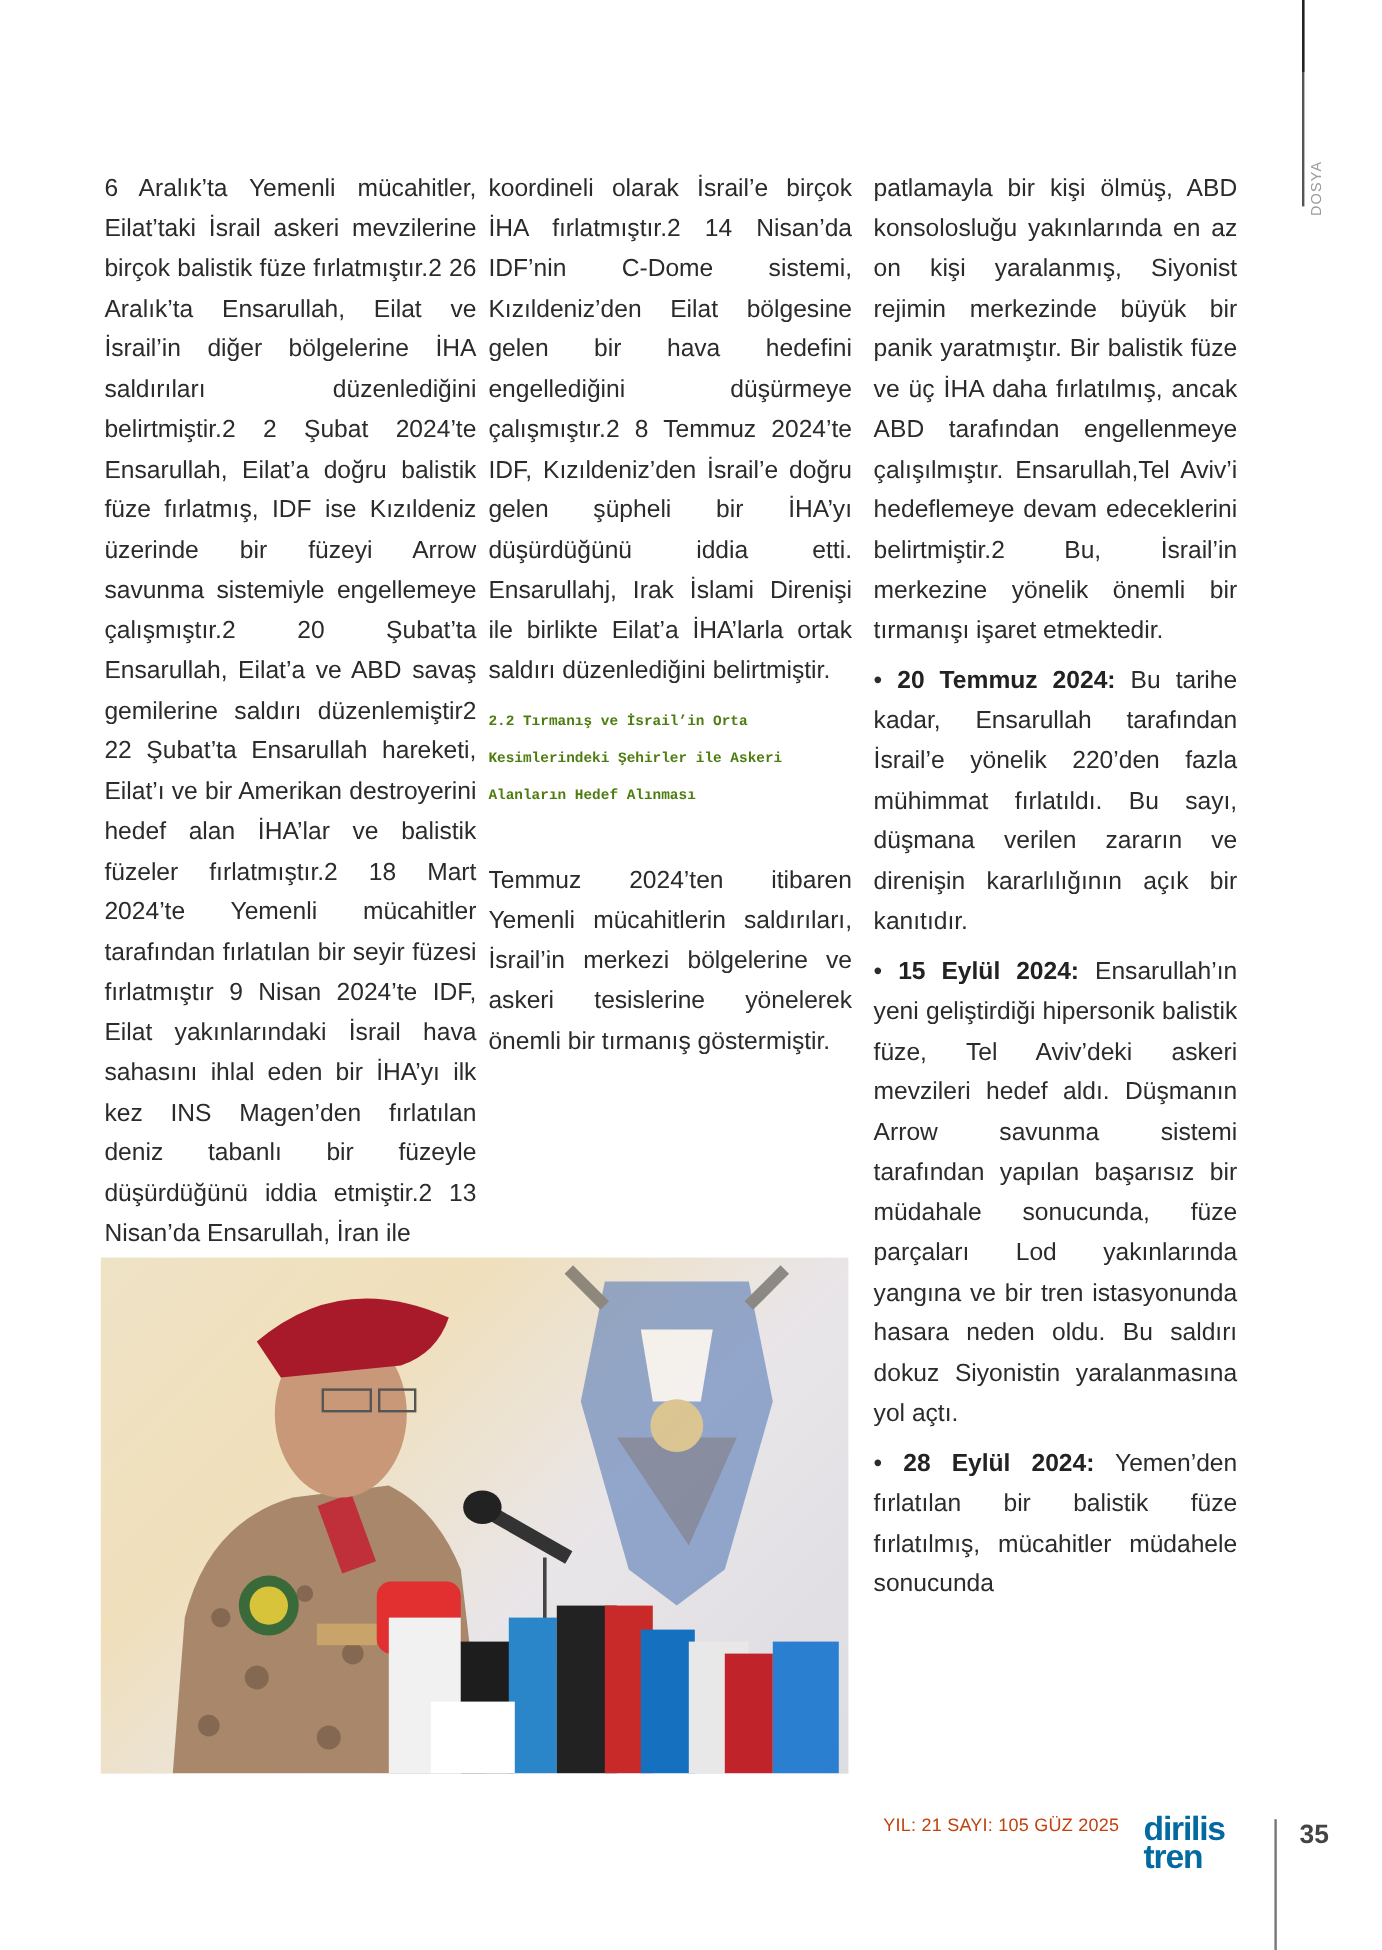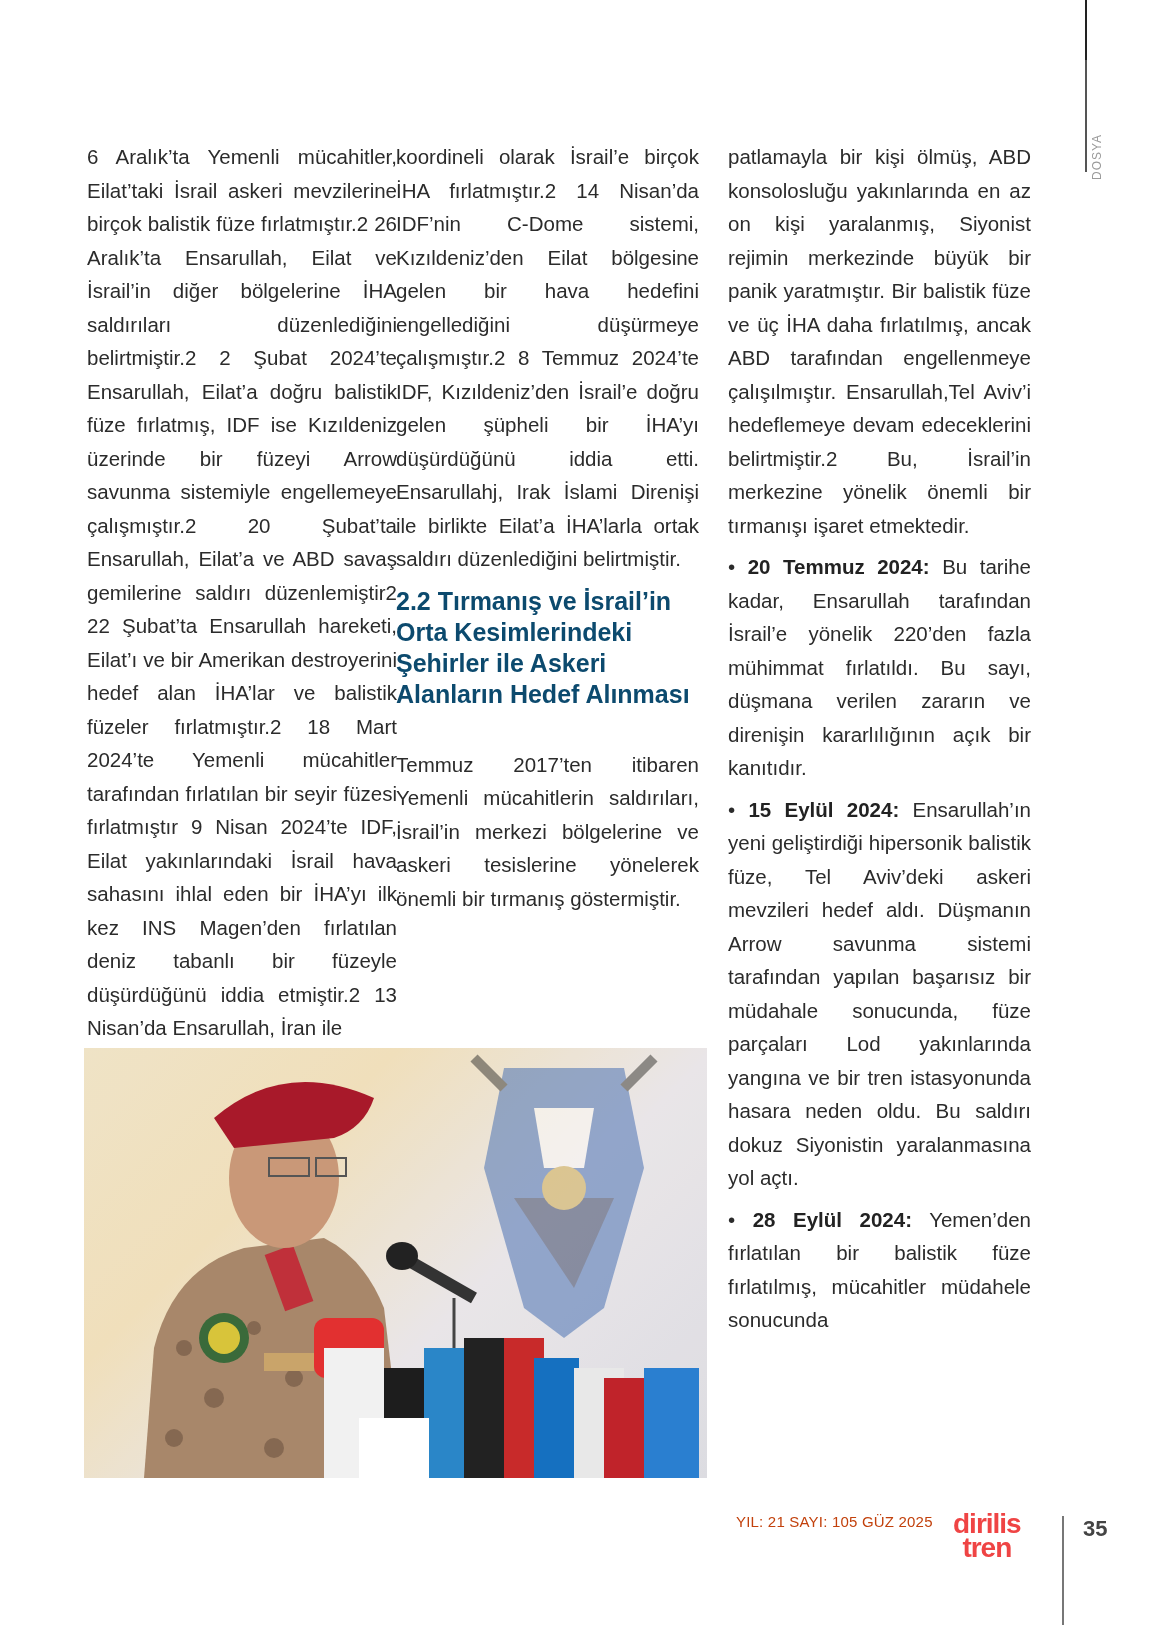--- a/index.html
+++ b/index.html
@@ -13,48 +13,48 @@
     position: absolute; left: 1090px; top: 120px; width: 20px; height: 60px;
     font-size: 12px; color: #9a9a9a; letter-spacing: 1px;
     writing-mode: vertical-rl; transform: rotate(180deg); font-family: "Liberation Sans", sans-serif;
   }
   .col {
     position: absolute; top: 140px; font-size: 20.5px; line-height: 33.5px;
     text-align: justify; font-family: "Liberation Sans", sans-serif; color: #2b2b2b;
   }
   .col p { margin: 0 0 8px 0; }
   .col1 { left: 87px; width: 310px; }
-  .col2 { left: 396px; width: 303px; }
+  .col2 { left: 407px; width: 303px; }
   .col3 { left: 728px; width: 303px; }
-  .heading { font-weight: bold; font-size: 25px; line-height: 31px; margin: 10px 0 38px 0 !important; text-align: left; color: #0c4a6e; }
+  .heading { font-weight: bold; font-size: 12px; line-height: 31px; margin: 10px 0 38px 0 !important; text-align: left; color: #4d7c0f; font-family: Liberation Mono, monospace; }
   .bullet-date { font-weight: bold; color: #222; }
   .photo {
     position: absolute; left: 84px; top: 1048px; width: 623px; height: 430px; overflow: hidden;
     background: linear-gradient(135deg, #efe3c6 0%, #f0dfb9 30%, #e8e6ee 60%, #d9dbe6 100%);
   }
   .footer-issue { position: absolute; left: 736px; top: 1513px; font-size: 15px; color: #c2410c; font-family: "Liberation Sans", sans-serif; letter-spacing: 0.2px; }
-  .logo { position: absolute; left: 953px; top: 1512px; font-family: "Liberation Sans", sans-serif; font-weight: bold; color: #ef4444; text-align: center; line-height: 24px; font-size: 28px; letter-spacing: -1px; }
+  .logo { position: absolute; left: 953px; top: 1512px; font-family: "Liberation Sans", sans-serif; font-weight: bold; color: #0369a1; text-align: left; line-height: 24px; font-size: 28px; letter-spacing: -1px; }
   .footer-rule { position: absolute; left: 1062px; top: 1516px; width: 2px; height: 109px; background: #777; }
   .page-num { position: absolute; left: 1083px; top: 1516px; font-size: 22px; font-weight: bold; color: #444; font-family: "Liberation Sans", sans-serif; text-align: right; }
 </style>
 </head>
 <body>
 
 <div class="top-rule"></div>
 <div class="top-rule-upper"></div>
 <div class="section-label">DOSYA</div>
 
 <div class="col col1">
   <p>6 Aralık’ta Yemenli mücahitler, Eilat’taki İsrail askeri mevzilerine birçok balistik füze fırlatmıştır.2 26 Aralık’ta Ensarullah, Eilat ve İsrail’in diğer bölgelerine İHA saldırıları düzenlediğini belirtmiştir.2 2 Şubat 2024’te Ensarullah, Eilat’a doğru balistik füze fırlatmış, IDF ise Kızıldeniz üzerinde bir füzeyi Arrow savunma sistemiyle engellemeye çalışmıştır.2 20 Şubat’ta Ensarullah, Eilat’a ve ABD savaş gemilerine saldırı düzenlemiştir2 22 Şubat’ta Ensarullah hareketi, Eilat’ı ve bir Amerikan destroyerini hedef alan İHA’lar ve balistik füzeler fırlatmıştır.2 18 Mart 2024’te Yemenli mücahitler tarafından fırlatılan bir seyir füzesi fırlatmıştır 9 Nisan 2024’te IDF, Eilat yakınlarındaki İsrail hava sahasını ihlal eden bir İHA’yı ilk kez INS Magen’den fırlatılan deniz tabanlı bir füzeyle düşürdüğünü iddia etmiştir.2 13 Nisan’da Ensarullah, İran ile</p>
 </div>
 
 <div class="col col2">
   <p>koordineli olarak İsrail’e birçok İHA fırlatmıştır.2 14 Nisan’da IDF’nin C-Dome sistemi, Kızıldeniz’den Eilat bölgesine gelen bir hava hedefini engellediğini düşürmeye çalışmıştır.2 8 Temmuz 2024’te IDF, Kızıldeniz’den İsrail’e doğru gelen şüpheli bir İHA’yı düşürdüğünü iddia etti. Ensarullahj, Irak İslami Direnişi ile birlikte Eilat’a İHA’larla ortak saldırı düzenlediğini belirtmiştir.</p>
   <p class="heading">2.2 Tırmanış ve İsrail’in Orta Kesimlerindeki Şehirler ile Askeri Alanların Hedef Alınması</p>
-  <p>Temmuz 2017’ten itibaren Yemenli mücahitlerin saldırıları, İsrail’in merkezi bölgelerine ve askeri tesislerine yönelerek önemli bir tırmanış göstermiştir.</p>
+  <p>Temmuz 2024’ten itibaren Yemenli mücahitlerin saldırıları, İsrail’in merkezi bölgelerine ve askeri tesislerine yönelerek önemli bir tırmanış göstermiştir.</p>
 </div>
 
 <div class="col col3">
   <p>patlamayla bir kişi ölmüş, ABD konsolosluğu yakınlarında en az on kişi yaralanmış, Siyonist rejimin merkezinde büyük bir panik yaratmıştır. Bir balistik füze ve üç İHA daha fırlatılmış, ancak ABD tarafından engellenmeye çalışılmıştır. Ensarullah,Tel Aviv’i hedeflemeye devam edeceklerini belirtmiştir.2 Bu, İsrail’in merkezine yönelik önemli bir tırmanışı işaret etmektedir.</p>
   <p>
     <span>•&nbsp;</span><span class="bullet-date">20 Temmuz 2024:</span>
     <span>Bu tarihe kadar, Ensarullah tarafından İsrail’e yönelik 220’den fazla mühimmat fırlatıldı. Bu sayı, düşmana verilen zararın ve direnişin kararlılığının açık bir kanıtıdır.</span>
   </p>
   <p>
     <span>•&nbsp;</span><span class="bullet-date">15 Eylül 2024:</span>

